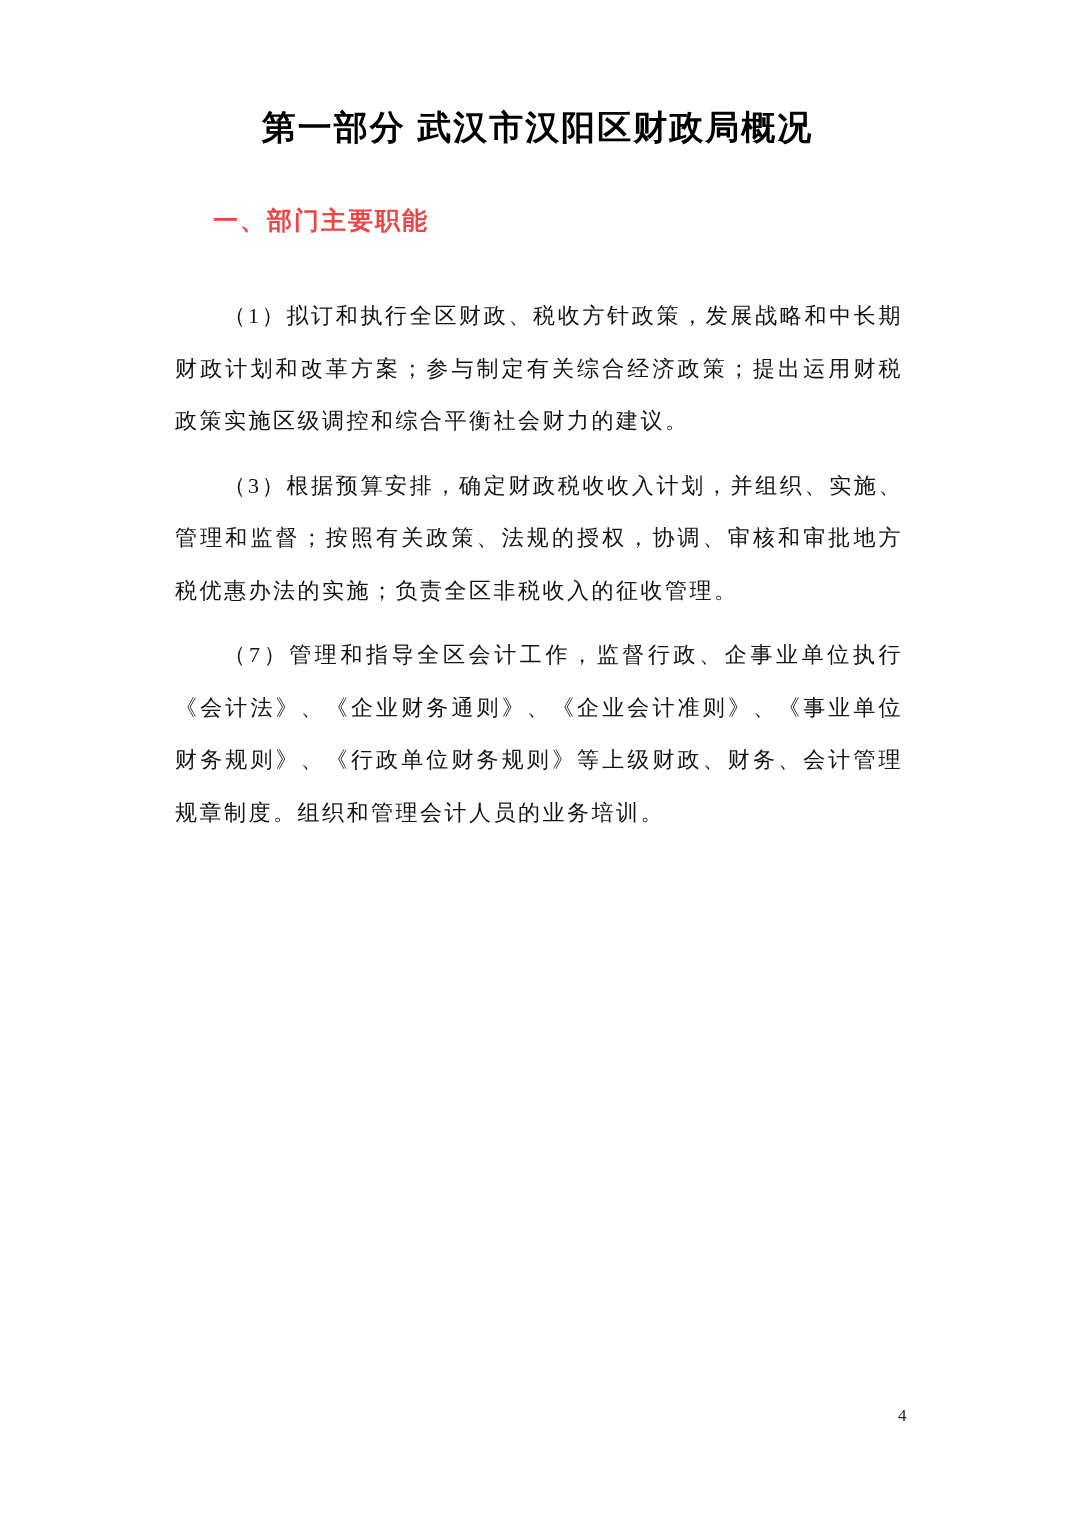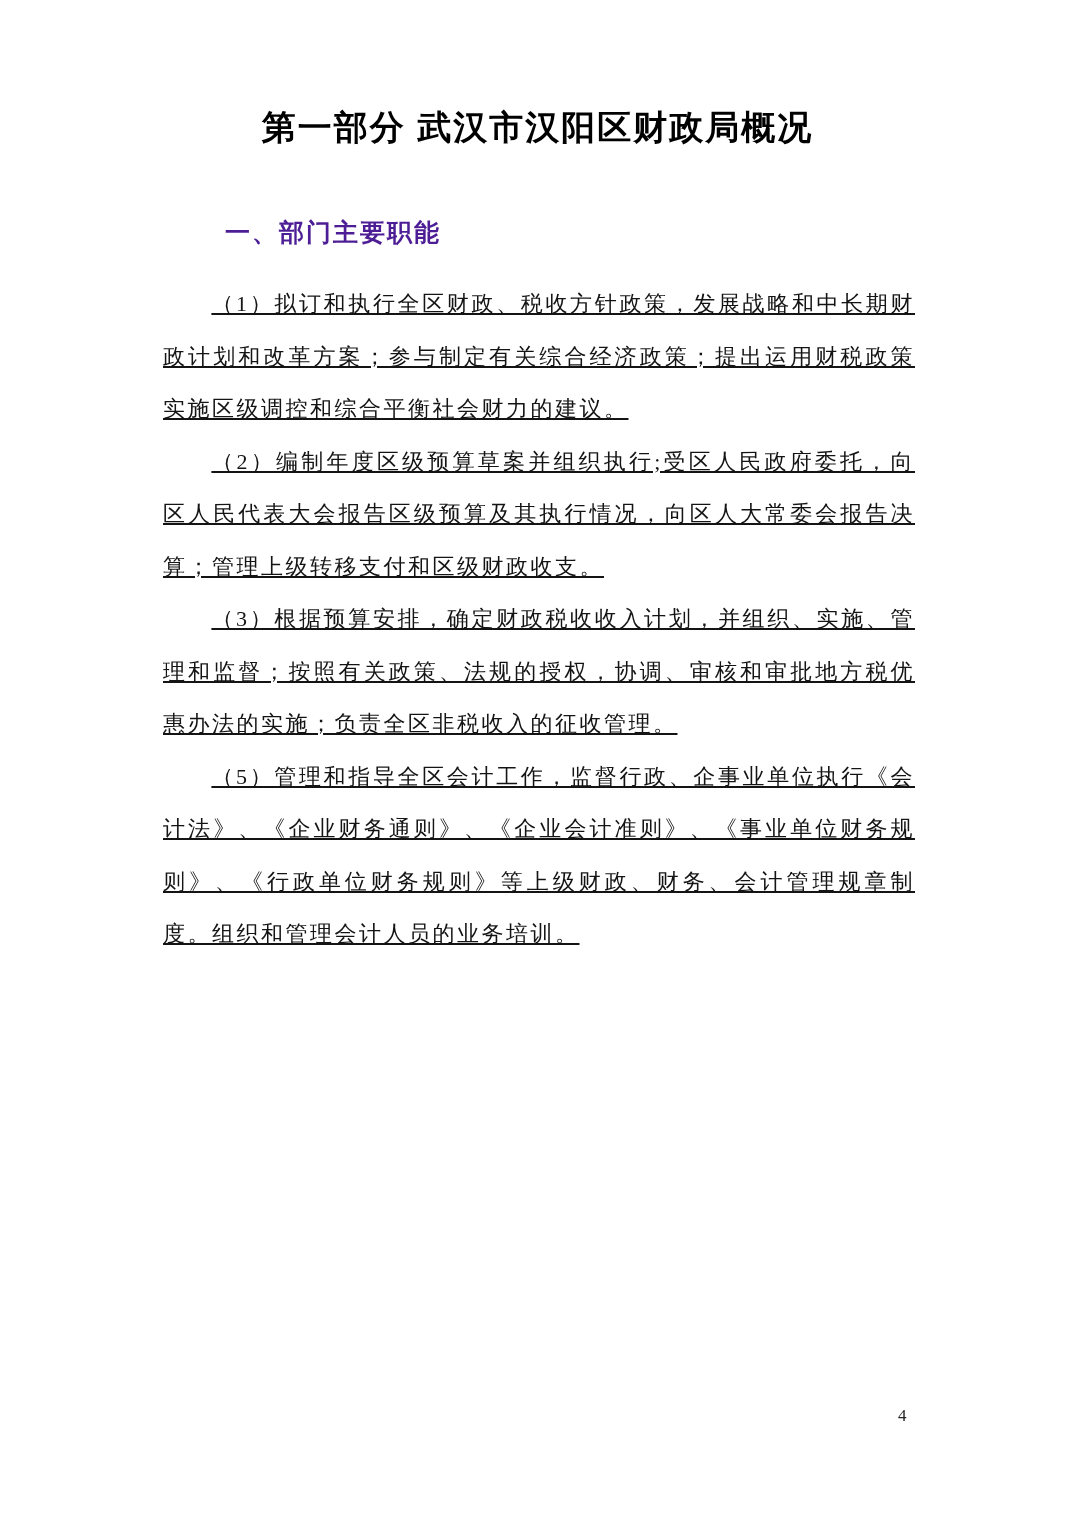--- a/index.html
+++ b/index.html
@@ -27,44 +27,43 @@
     font-weight: bold;
     font-size: 34px;
     line-height: 1.25;
     letter-spacing: 2px;
     color: #000000;
   }
   .section-heading {
     position: absolute;
     top: 204px;
     left: 213px;
-    margin: 12px;
+    margin: 0;
     font-family: "Liberation Sans", "DejaVu Sans", sans-serif;
     font-weight: bold;
     font-size: 25px;
     line-height: 1.3;
     letter-spacing: 2px;
-    color: #4c1d95;
+    color: #ef4444;
   }
   .body-text {
     position: absolute;
     top: 278px;
     left: 163px;
     width: 752px;
     font-size: 22px;
     line-height: 52.5px;
     letter-spacing: 2.5px;
     text-align: justify;
     color: #141414;
   }
   .body-text p {
-    margin: 0;
+    margin: 12px;
     padding: 0;
     text-indent: 2.2em;
-    text-decoration: underline;
   }
   .page-number {
     position: absolute;
     top: 1404px;
     left: 898px;
     font-size: 17px;
     line-height: 1.4;
     color: #222222;
   }
 </style>
@@ -72,20 +71,19 @@
 <body>
 
 <div class="page">
 
   <h1 class="doc-title">第一部分 武汉市汉阳区财政局概况</h1>
 
   <h2 class="section-heading">一、部门主要职能</h2>
 
   <div class="body-text">
     <p>（1）拟订和执行全区财政、税收方针政策，发展战略和中长期财政计划和改革方案；参与制定有关综合经济政策；提出运用财税政策实施区级调控和综合平衡社会财力的建议。</p>
-    <p>（2）编制年度区级预算草案并组织执行;受区人民政府委托，向区人民代表大会报告区级预算及其执行情况，向区人大常委会报告决算；管理上级转移支付和区级财政收支。</p>
     <p>（3）根据预算安排，确定财政税收收入计划，并组织、实施、管理和监督；按照有关政策、法规的授权，协调、审核和审批地方税优惠办法的实施；负责全区非税收入的征收管理。</p>
-    <p>（5）管理和指导全区会计工作，监督行政、企事业单位执行《会计法》、《企业财务通则》、《企业会计准则》、《事业单位财务规则》、《行政单位财务规则》等上级财政、财务、会计管理规章制度。组织和管理会计人员的业务培训。</p>
+    <p>（7）管理和指导全区会计工作，监督行政、企事业单位执行《会计法》、《企业财务通则》、《企业会计准则》、《事业单位财务规则》、《行政单位财务规则》等上级财政、财务、会计管理规章制度。组织和管理会计人员的业务培训。</p>
   </div>
 
   <div class="page-number">4</div>
 
 </div>
 
 </body></html>

